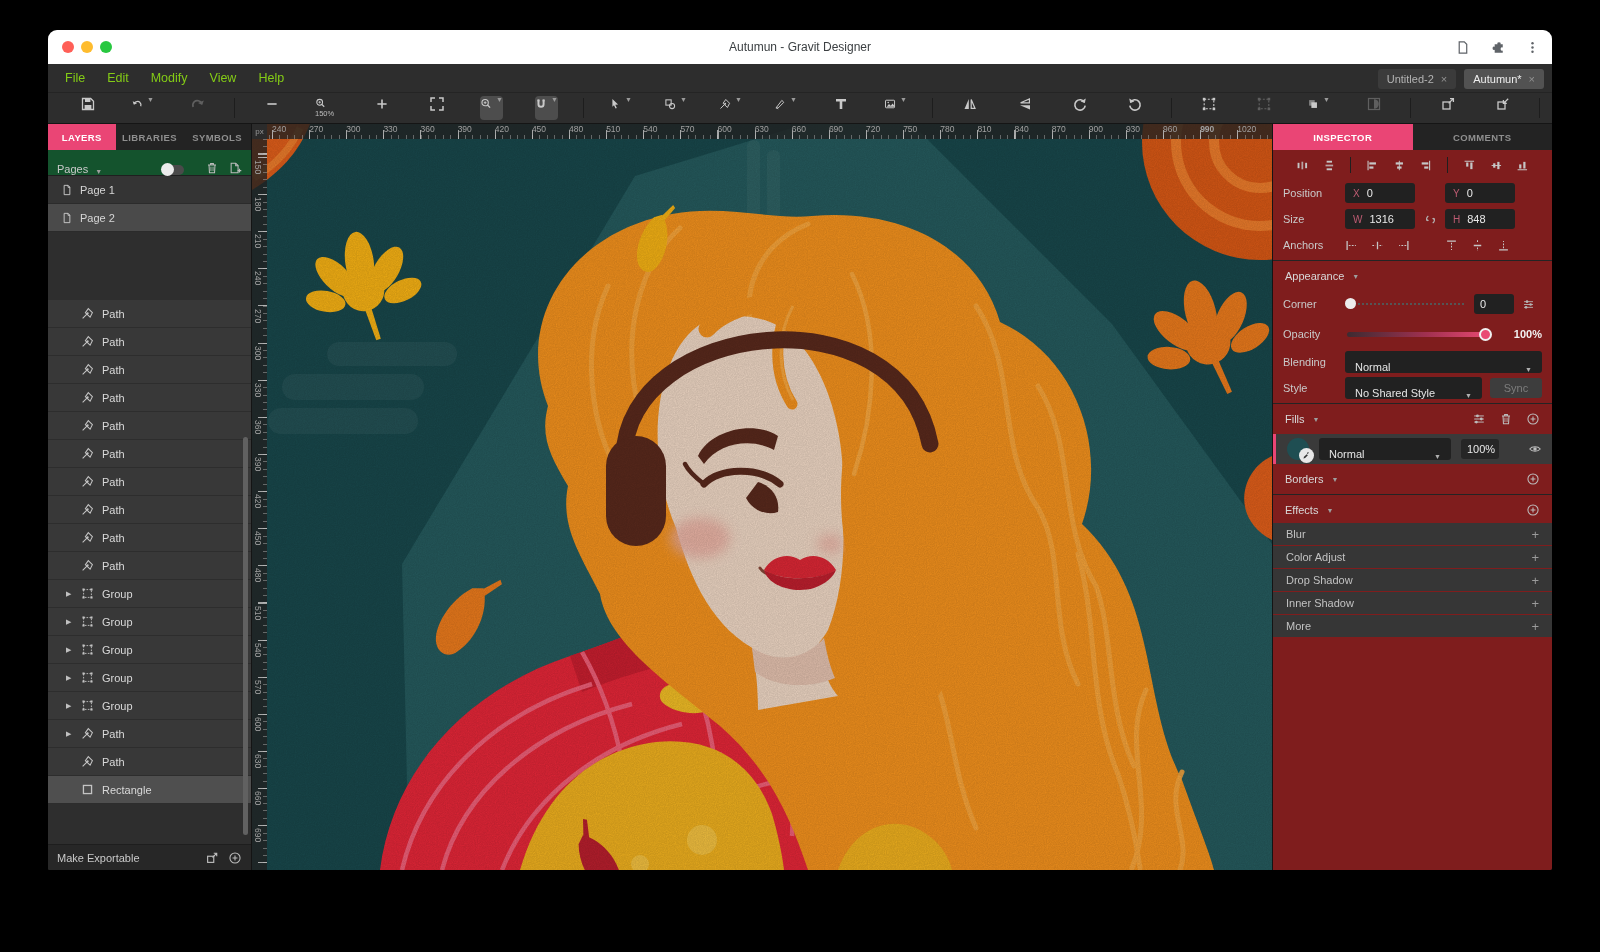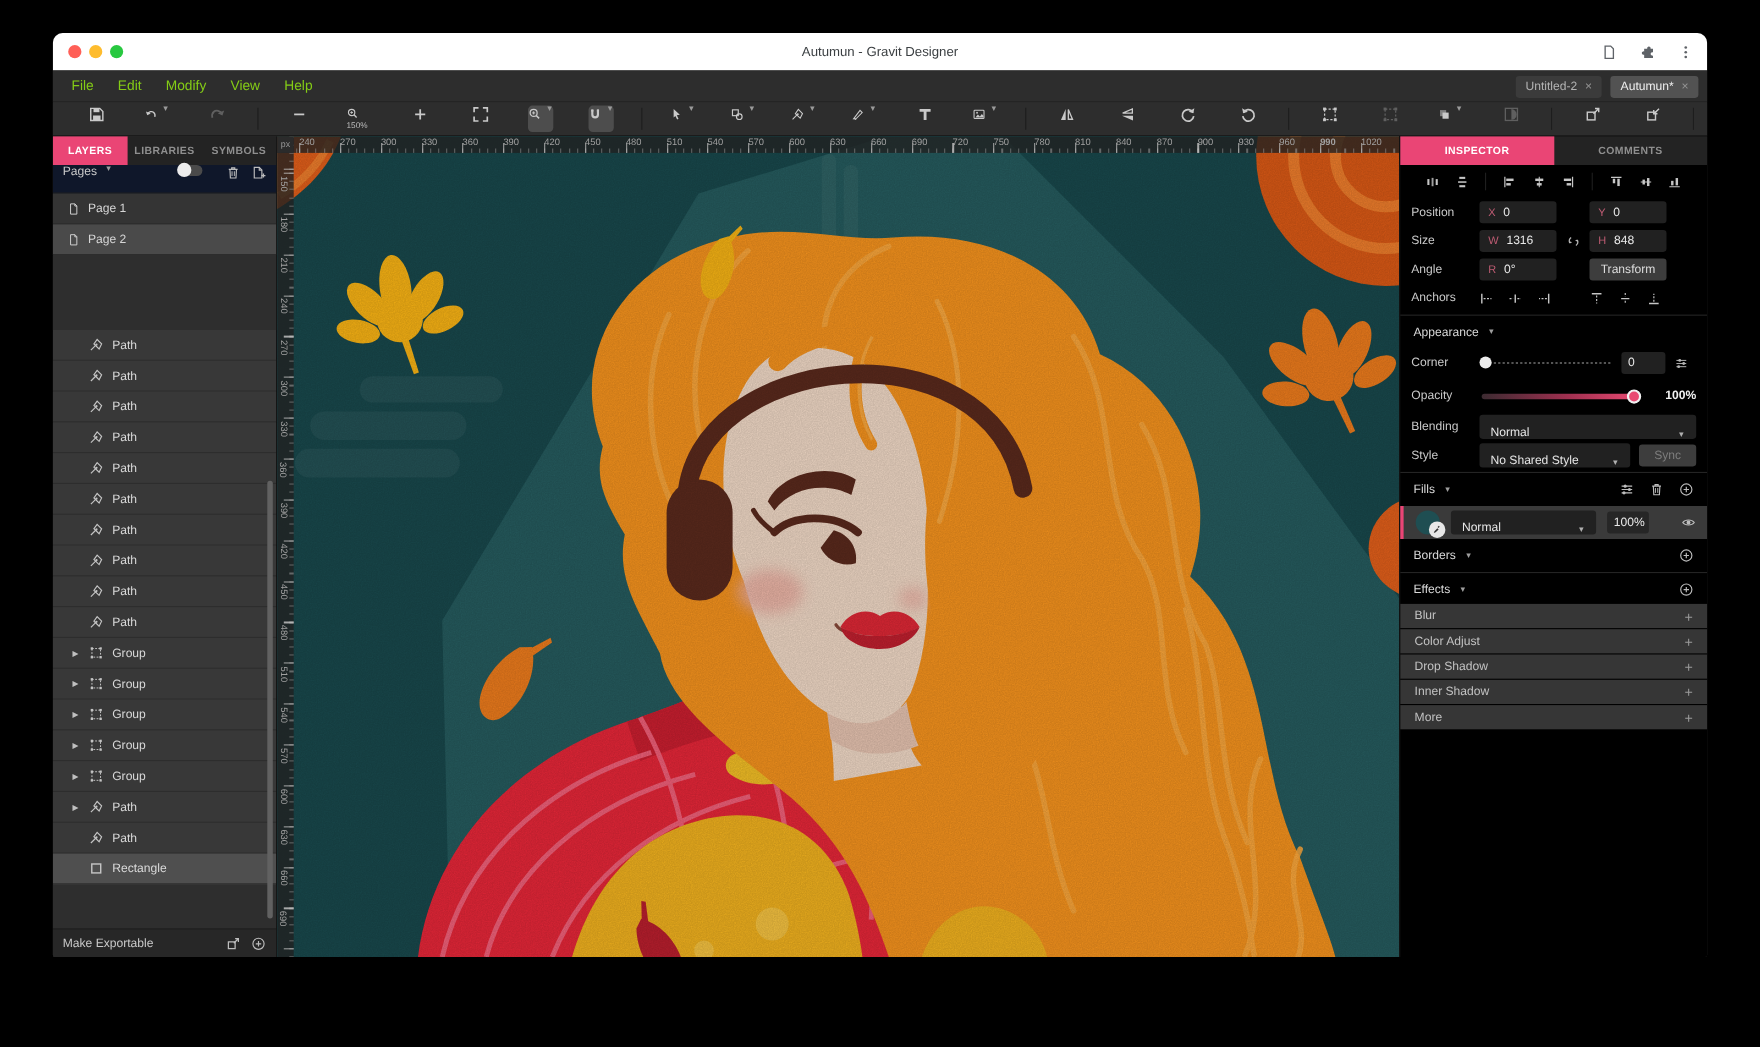--- a/index.html
+++ b/index.html
@@ -35,21 +35,21 @@
   .tool.has-sub svg{width:11px;height:11px}
   .tsub{font-size:7.5px;color:#bdbdbd;line-height:1;margin-top:1px}
   .tcaret{font-size:7px;color:#9a9a9a;margin-left:4px}
   .tsep{width:1px;height:20px;background:#1d1d1d;margin:0 9px;flex:none}
 
   
   .lpanel{position:absolute;left:0;top:94px;width:204px;height:746px;background:#2e2e2e;border-right:1px solid #141414}
   .ptabs{height:26px;display:flex;background:#232323}
   .ptab{flex:1;display:flex;align-items:center;justify-content:center;font-size:9.5px;letter-spacing:.4px;color:#8f8f8f;font-weight:bold}
   .ptab.active{background:var(--pink);color:#fff}
-  .phead{height:26px;background:#0f172a;display:flex;align-items:flex-start;padding:0 9px;color:#c9c9c9;font-size:11px;border-bottom:1px solid #1f1f1f}
+  .phead{height:26px;background:#14532d;display:flex;align-items:flex-end;padding:0 9px;color:#c9c9c9;font-size:11px;border-bottom:1px solid #1f1f1f}
   .phead .hcaret{font-size:7px;color:#9e9e9e;margin-left:7px}
   .grow{flex:1}
   .tgl{width:21px;height:10px;background:#4a4a4a;border-radius:6px;position:relative;margin-right:12px}
   .tgl:after{content:"";position:absolute;left:-2px;top:-2px;width:13px;height:13px;background:#ececec;border-radius:50%}
   .hicon{width:14px;height:14px;color:#bdbdbd;margin-left:9px;flex:none}
   .prow{height:28px;display:flex;align-items:center;padding-left:13px;background:#343434;border-bottom:1px solid #2b2b2b;color:#d6d6d6;font-size:11px;gap:7px}
   .prow.selected{background:#4a4a4a}
   .prow svg{width:12px;height:12px;color:#cfcfcf}
   .pagefill{height:68px;background:#2e2e2e}
   .layersbox{position:absolute;left:0;top:176px;right:0;bottom:26px;overflow:hidden}
@@ -68,21 +68,21 @@
   .hmaj{position:absolute;left:0;bottom:0;right:0;height:9px;background:repeating-linear-gradient(to right,rgba(200,200,200,.8) 0 1px,transparent 1px 37.125px);background-position-x:20px}
   .hmin{position:absolute;left:0;bottom:0;right:0;height:4px;background:repeating-linear-gradient(to right,rgba(170,170,170,.5) 0 1px,transparent 1px 7.425px);background-position-x:20px}
   .hlabel{position:absolute;top:0;font-size:8.5px;color:#a0a0a0}
   .vruler{position:absolute;left:0;top:0;width:15px;height:746px;background:rgba(33,33,33,.8);z-index:2}
   .vmaj{position:absolute;right:0;top:0;bottom:0;width:9px;background:repeating-linear-gradient(to bottom,rgba(200,200,200,.8) 0 1px,transparent 1px 37.125px);background-position-y:33px}
   .vmin{position:absolute;right:0;top:0;bottom:0;width:4px;background:repeating-linear-gradient(to bottom,rgba(170,170,170,.5) 0 1px,transparent 1px 7.425px);background-position-y:33px}
   .vlabel{position:absolute;left:1px;font-size:8.5px;color:#a0a0a0;writing-mode:vertical-rl}
   .rcorner{position:absolute;left:0;top:0;width:15px;height:15px;background:#2b2b2b;color:#9a9a9a;font-size:8px;display:flex;align-items:center;justify-content:center;z-index:3}
 
   
-  .rpanel{position:absolute;left:1224px;top:94px;width:280px;height:746px;background:#000000;border-left:1px solid #141414;display:flex;flex-direction:column}
+  .rpanel{position:absolute;left:1224px;top:94px;width:280px;height:746px;background:#7f1d1d;border-left:1px solid #141414;display:flex;flex-direction:column}
   .rtabs{height:26px;display:flex;flex:none}
   .alrow{height:30px;display:flex;align-items:center;padding:0 16px;color:#c6c6c6;flex:none}
   .alrow svg{width:15px;height:15px;margin:0 7px}
   .alsep{width:1px;height:16px;background:#1f1f1f;margin:0 8px}
   .irow{display:flex;align-items:center;height:26px;padding:0 10px;flex:none}
   .ilabel{width:62px;font-size:11px;color:#c9c9c9;flex:none}
   .fld{width:70px;height:20px;background:#212121;border-radius:3px;display:flex;align-items:center;padding:0 8px;font-size:11px;color:#e9e9e9;gap:7px;flex:none}
   .fld .k{color:#bd5b72;font-size:10px}
   .midcol{width:30px;display:flex;align-items:center;justify-content:center;color:#b5b5b5;flex:none}
   .midcol svg{width:13px;height:13px}
@@ -965,29 +965,20 @@
             <svg viewBox="0 0 16 16">
               <use href="#sym-sync2"></use>
             </svg>
           </div>
       <div class="fld">
             <span class="k">H</span>
             <span>848</span>
           </div>
     </div>
     <div class="irow">
-      <span class="ilabel">Angle</span>
-      <div class="fld">
-            <span class="k">R</span>
-            <span>0°</span>
-          </div>
-      <div class="midcol"></div>
-      <div class="btn">Transform</div>
-    </div>
-    <div class="irow">
       <span class="ilabel">Anchors</span>
       <div class="anch">
             <svg viewBox="0 0 16 16">
               <use href="#sym-an-l" xlink:href="#sym-an-l"></use>
             </svg>
             <svg viewBox="0 0 16 16">
               <use href="#sym-an-ch" xlink:href="#sym-an-ch"></use>
             </svg>
             <svg viewBox="0 0 16 16">
               <use href="#sym-an-r" xlink:href="#sym-an-r"></use>

